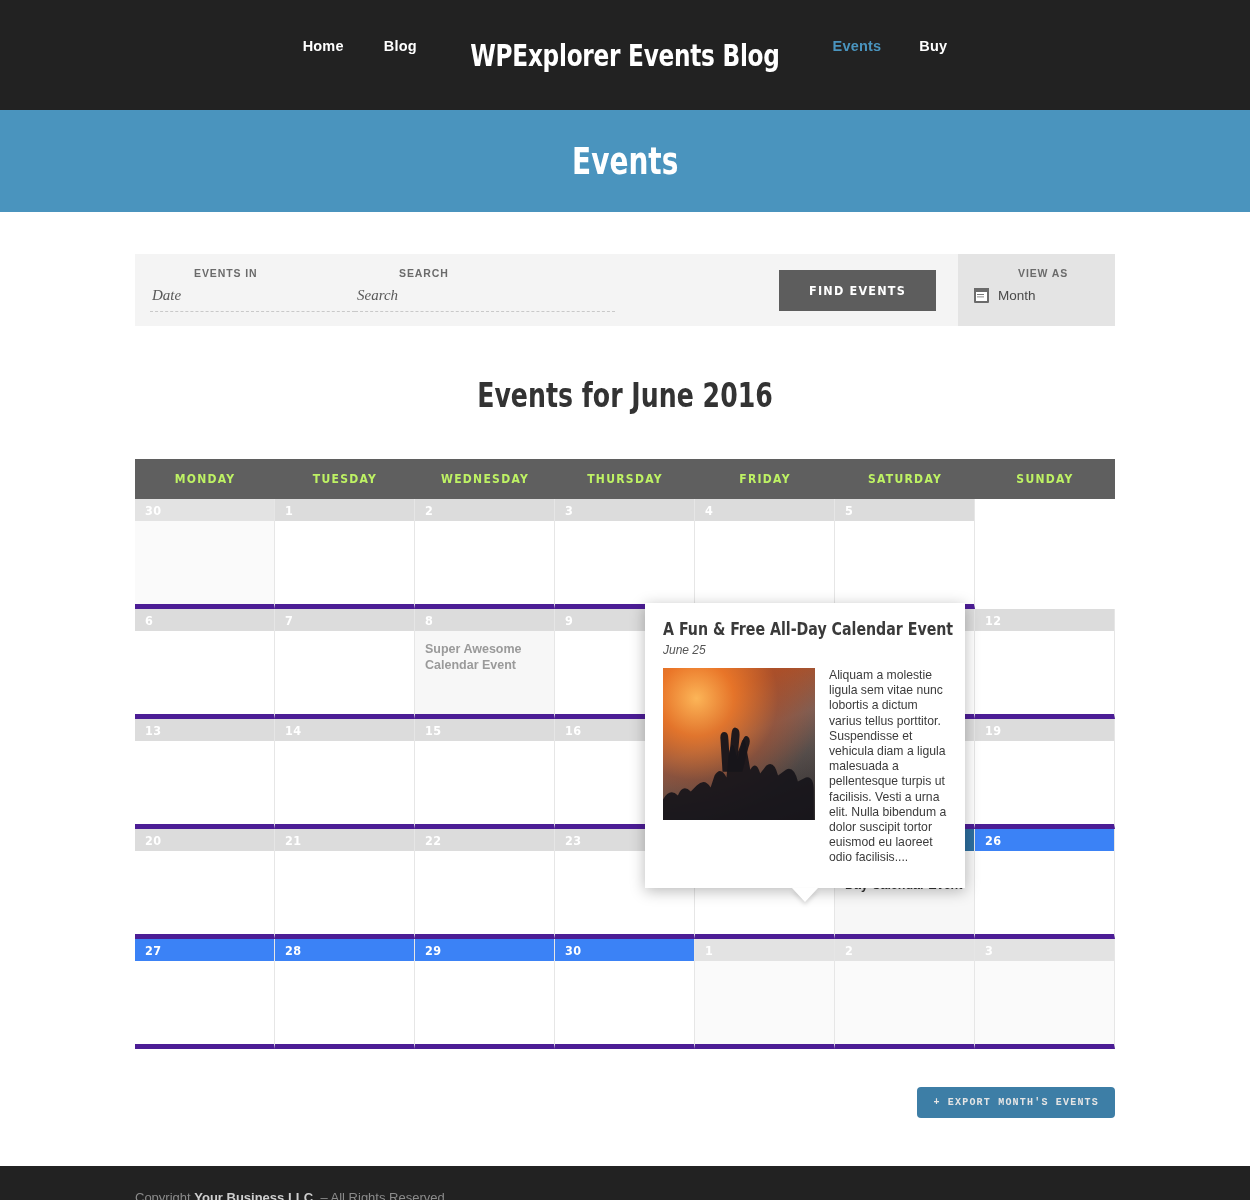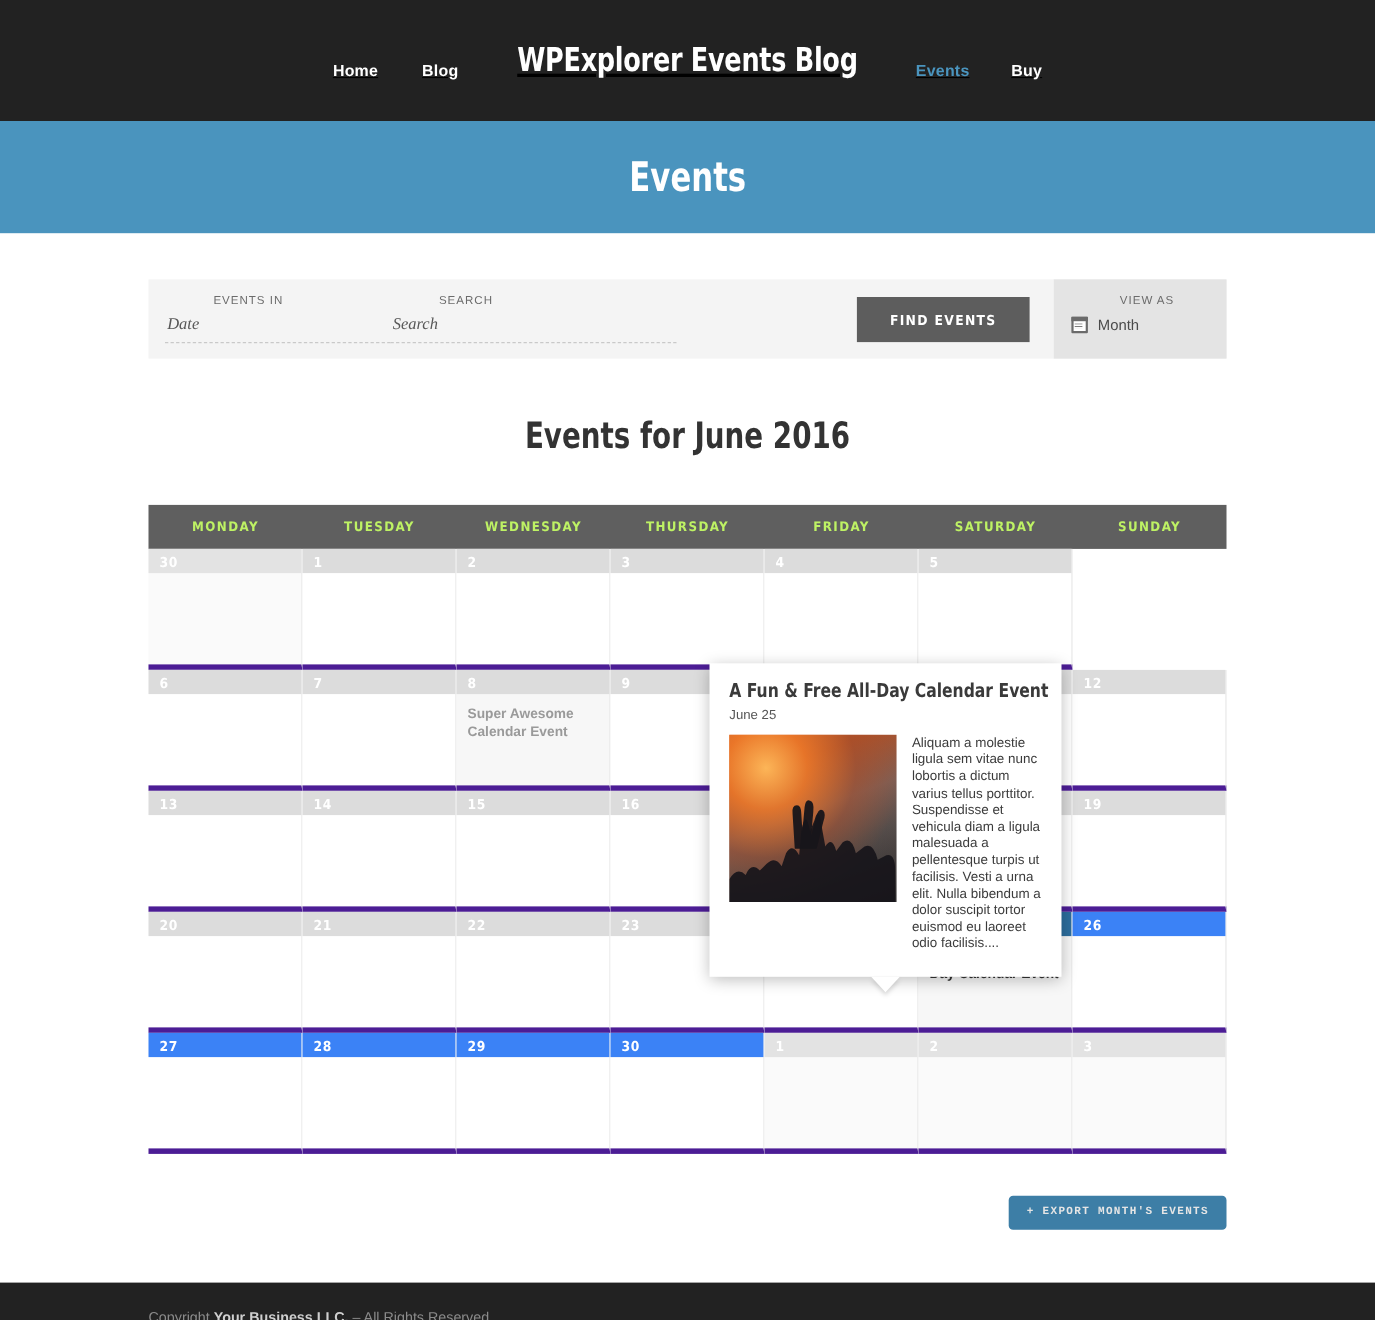--- a/index.html
+++ b/index.html
@@ -14,23 +14,22 @@
   .topbar {
     height: 110px;
     background: #222222;
     display: flex;
     align-items: center;
     justify-content: center;
     position: relative;
   }
   .nav-inner {
     display: flex;
-    align-items: flex-end;
+    align-items: flex-start;
     gap: 0;
-    text-decoration: underline;
   }
   .nav-left { display: flex; align-items: center; gap: 40px; }
   .nav-right { display: flex; align-items: center; gap: 38px; }
   .nav-link {
     color: #ffffff;
     font-size: 14.5px;
     font-weight: bold;
     letter-spacing: .2px;
     text-decoration: none;
     cursor: pointer;
@@ -80,21 +79,21 @@
     position: relative;
   }
   .filter-fields { display: flex; padding-left: 15px; flex: 1; }
   .field { padding-top: 13px; }
   .field.date { width: 205px; }
   .field.search { width: 260px; }
   .field-label {
     font-size: 10.5px;
     letter-spacing: .9px;
     color: #6b6b6b;
-    font-weight: normal;
+    font-weight: bold;
     text-transform: uppercase;
     display: block;
     margin-bottom: 6px;
     padding-left: 44px;
   }
   .field-input {
     width: 100%;
     border: none;
     border-bottom: 1px dashed #c9c9c9;
     background: transparent;
@@ -252,21 +251,21 @@
     font-family: "DejaVu Sans Condensed", "Liberation Sans Narrow", "Liberation Sans", sans-serif;
     font-size: 17.5px;
     font-weight: bold;
     color: #3a3a3a;
     transform: scaleX(0.9);
     transform-origin: left;
     white-space: nowrap;
     letter-spacing: 0;
     cursor: pointer;
   }
-  .tt-date { font-size: 12px; color: #555555; margin-top: 4px; }
+  .tt-date { font-size: 12px; color: #555555; margin-top: 4px; font-style: italic; }
   .tt-body { display: flex; gap: 14px; margin-top: 11px; }
   .tt-thumb {
     width: 152px; height: 152px;
     flex: 0 0 auto;
     background:
       radial-gradient(circle at 22% 20%, rgba(255,186,90,.95) 0%, rgba(236,120,40,.85) 22%, rgba(150,70,40,.55) 48%, rgba(40,30,30,.15) 72%),
       linear-gradient(160deg, #e8702a 0%, #c25a2c 22%, #8e6a5e 46%, #5d5552 66%, #2c2b2d 100%);
       position: relative;
       overflow: hidden;
   }

